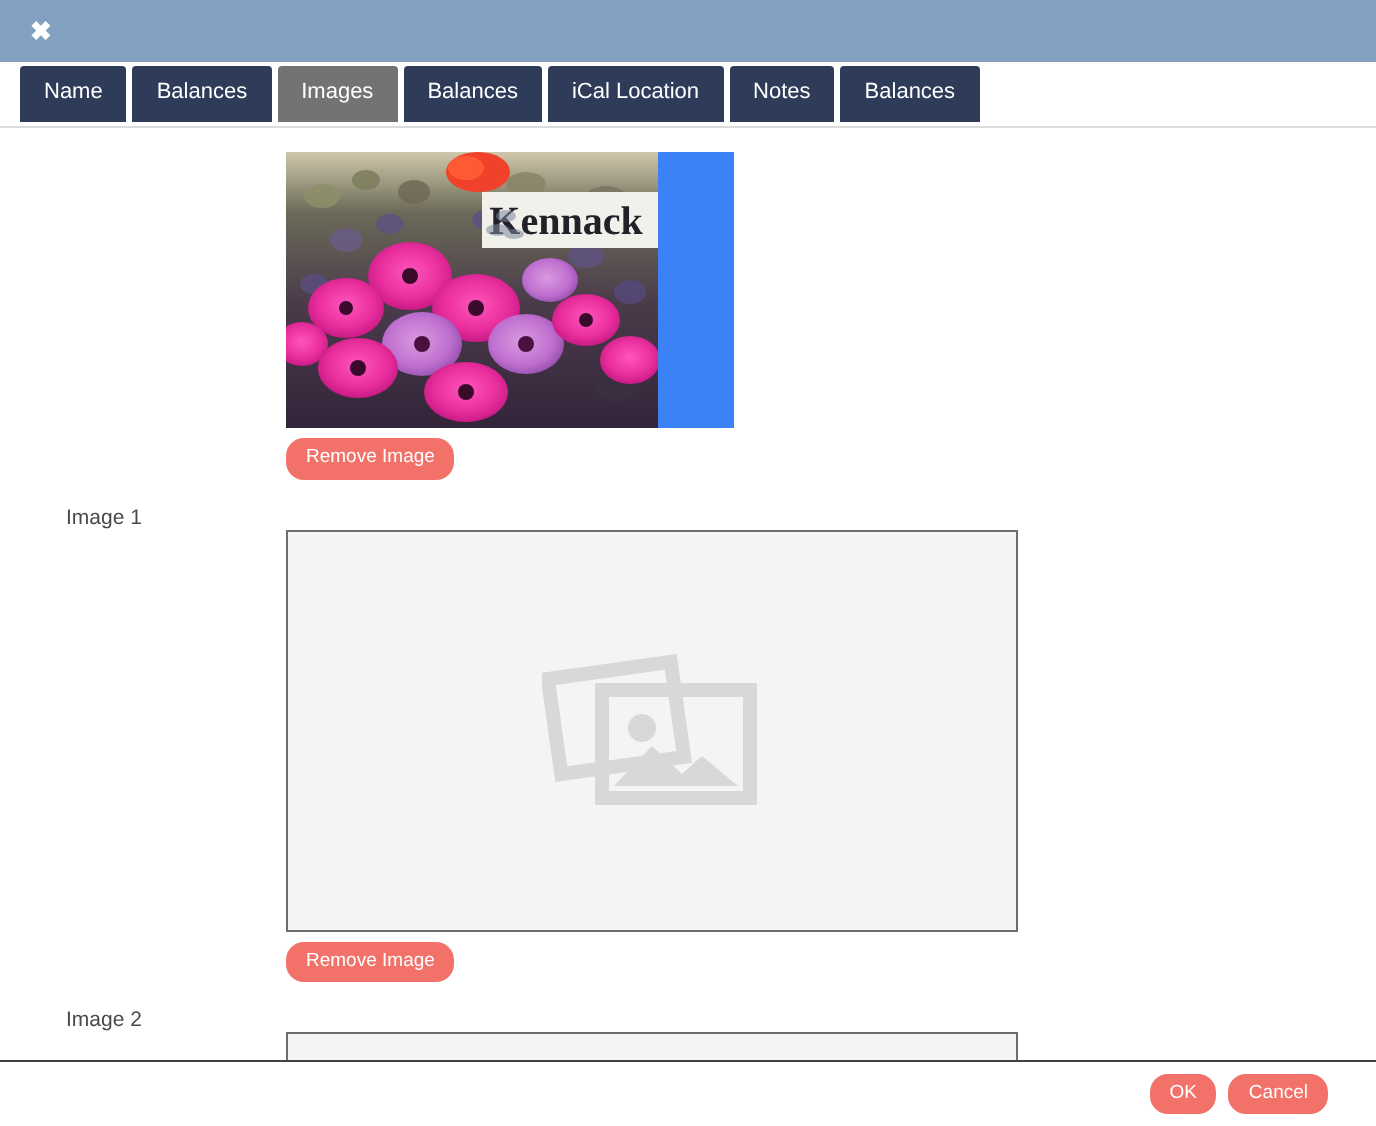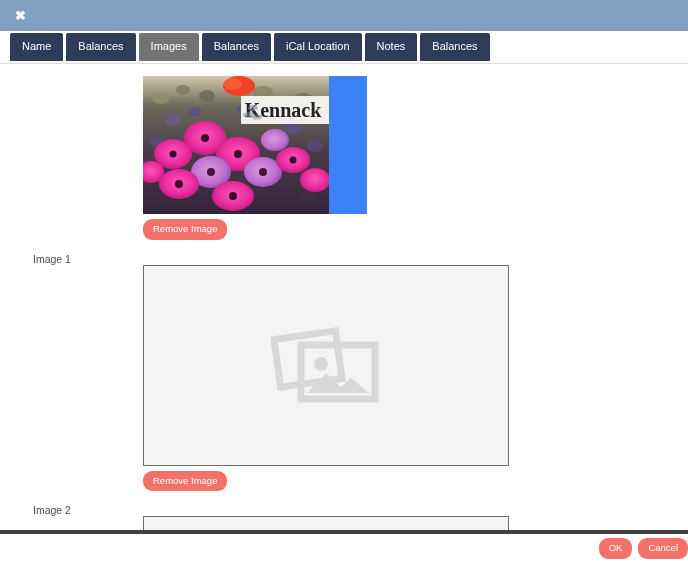--- a/index.html
+++ b/index.html
@@ -182,26 +182,26 @@
     cursor: pointer;
     user-select: none;
     white-space: nowrap;
   }
 
   
   .footer {
     height: 33px;
     min-height: 33px;
     background: #ffffff;
-    border-top: 4px solid #404040;
+    border-top: 1px solid #404040;
     display: flex;
     align-items: center;
     justify-content: flex-end;
     gap: 6px;
-    padding-right: 0;
+    padding-right: 24px;
     box-sizing: border-box;
   }
   .footer-btn {
     background: #f2726a;
     color: #ffffff;
     font-size: 9.5px;
     line-height: 1;
     padding: 5px 10px 6px 10px;
     border-radius: 9px;
     border: none;

